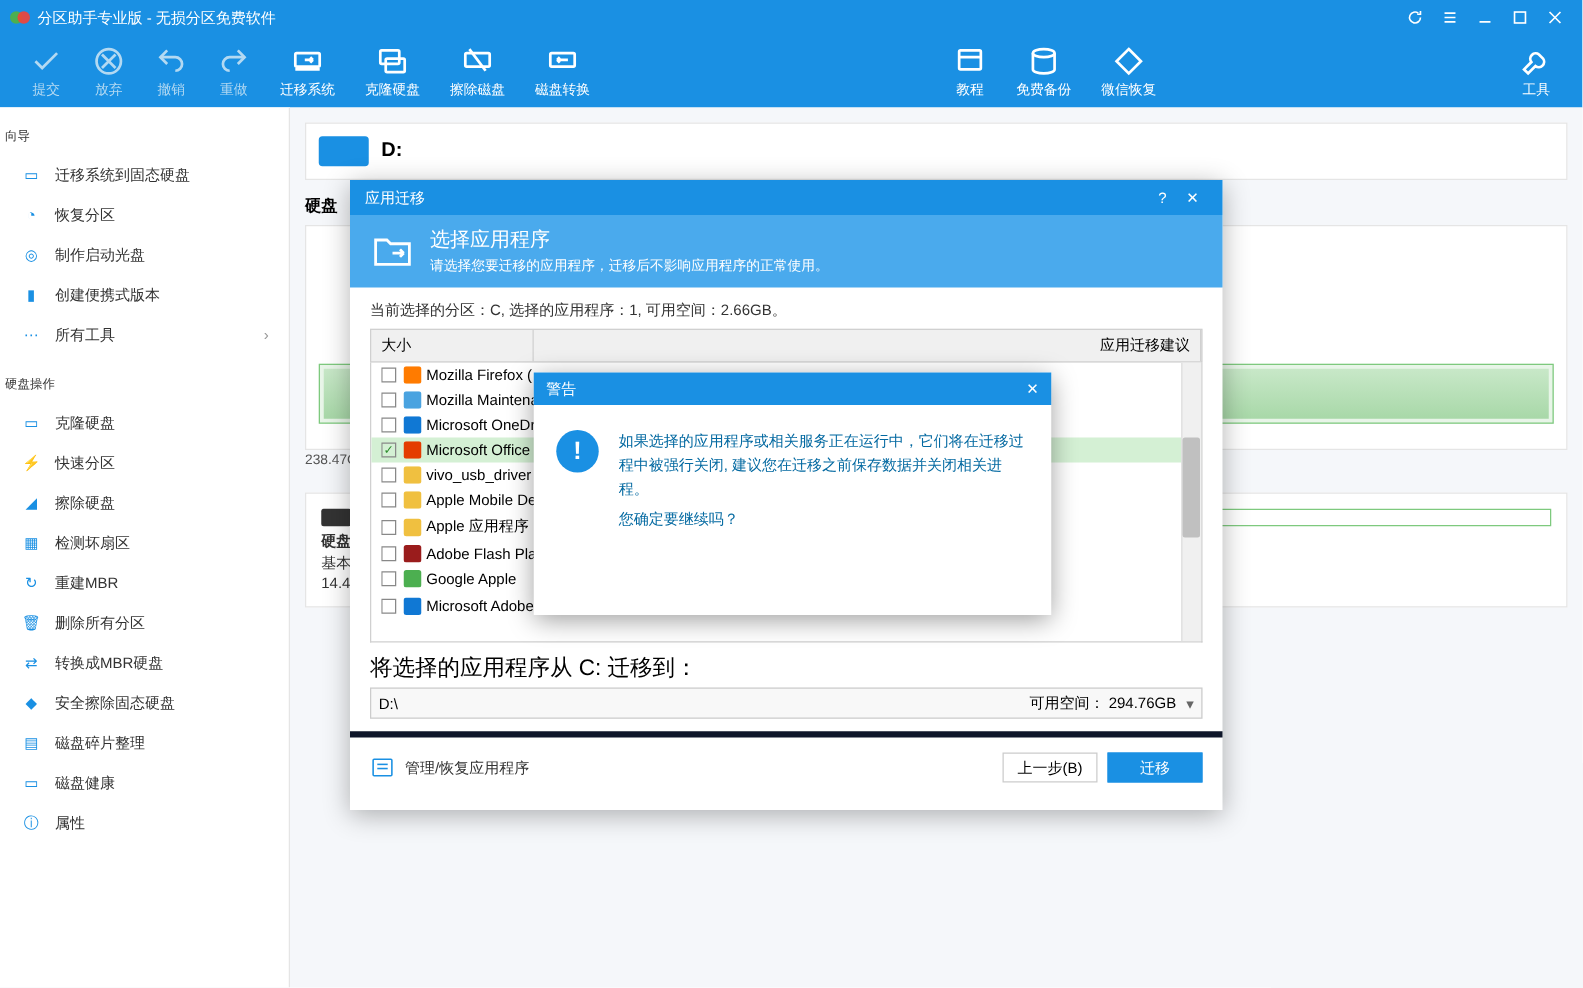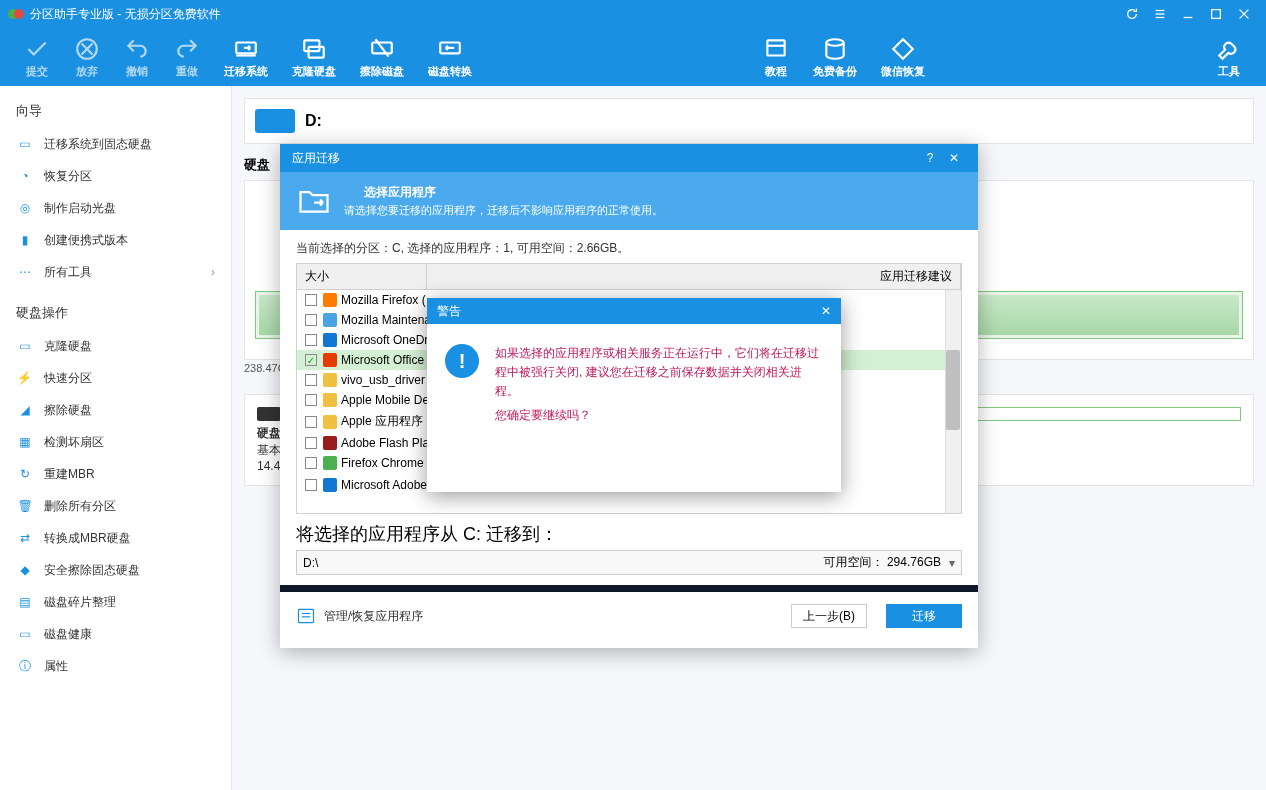--- a/index.html
+++ b/index.html
@@ -6,28 +6,28 @@
 body { width: 1266px; height: 790px; background: #fff; overflow: hidden; position: relative; }
 
 .titlebar { height: 28px; background: #1a90e3; display: flex; align-items: center; padding: 0 8px; color: #fff; font-size: 12px; }
 .titlebar .logo { width: 16px; height: 16px; margin-right: 6px; position: relative; }
 .titlebar .logo svg { width: 16px; height: 16px; }
 .titlebar .spacer { flex: 1; }
 .titlebar .win-btn { width: 28px; height: 28px; display: flex; align-items: center; justify-content: center; cursor: pointer; }
 .titlebar .win-btn svg { width: 14px; height: 14px; }
 
 .toolbar { height: 58px; background: #1a90e3; display: flex; align-items: center; padding: 0 12px; }
-.toolbar .tbtn { display: flex; flex-direction: column; align-items: center; color: #b3d9f2; font-size: 11px; padding: 0 12px; cursor: pointer; font-weight: bold; }
+.toolbar .tbtn { display: flex; flex-direction: column; align-items: center; color: #b3d9f2; font-size: 11px; padding: 0 12px; cursor: pointer; }
 .toolbar .tbtn.active { color: #fff; }
 .toolbar .tbtn svg { width: 26px; height: 26px; margin-bottom: 2px; }
 .toolbar .sep { flex: 1; }
 
 .main { display: flex; height: 704px; background: #f5f7fa; }
 .sidebar { width: 232px; background: #fff; border-right: 1px solid #e5e5e5; padding: 8px 0; overflow: hidden; }
-.sidebar .section-title { padding: 8px 16px; font-size: 13px; color: #333; }
+.sidebar .section-title { padding: 8px 4px; font-size: 10px; color: #333; }
 .sidebar .item { display: flex; align-items: center; padding: 7px 16px; font-size: 12px; color: #333; cursor: pointer; }
 .sidebar .item .icon { width: 18px; height: 18px; margin-right: 10px; display: flex; align-items: center; justify-content: center; color: #1a90e3; }
 .sidebar .item .chev { margin-left: auto; color: #999; }
 
 .content { flex: 1; padding: 12px; position: relative; }
 .disk-panel { background: #fff; border: 1px solid #e5e5e5; padding: 10px; margin-bottom: 12px; }
 .disk-header { display: flex; align-items: center; }
 .disk-icon { width: 40px; height: 24px; background: #1a90e3; border-radius: 3px; margin-right: 10px; }
 .disk-bar-wrap { border: 1px solid #7ec97e; padding: 3px; background: #e8f5e8; margin-top: 8px; }
 .disk-bar { height: 40px; background: linear-gradient(#c8e8c8,#a8d8a8); }
@@ -40,21 +40,21 @@
 .disk2-bar-inner { height: 8px; background: #7ec97e; width: 2%; }
 .disk2-label { font-size: 11px; color: #555; margin-top: 4px; }
 
 
 .modal1 { position: absolute; left: 280px; top: 144px; width: 698px; height: 504px; background: #fff; box-shadow: 0 4px 20px rgba(0,0,0,0.3); z-index: 10; }
 .modal1 .m1-title { height: 28px; background: #1a90e3; color: #fff; font-size: 12px; display: flex; align-items: center; padding: 0 12px; }
 .modal1 .m1-title .sp { flex: 1; }
 .modal1 .m1-title .ic { width: 24px; text-align: center; cursor: pointer; }
 .modal1 .m1-header { height: 58px; background: #4aaaed; color: #fff; padding: 10px 16px; display: flex; align-items: center; }
 .modal1 .m1-header .folder-ic { width: 36px; height: 36px; margin-right: 12px; }
-.modal1 .m1-header .h-title { font-size: 12px; font-weight: bold; margin-left: 20px; }
+.modal1 .m1-header .h-title { font-size: 16px; font-weight: normal; }
 .modal1 .m1-header .h-sub { font-size: 11px; margin-top: 2px; }
 .modal1 .m1-body { padding: 10px 16px; font-size: 12px; }
 .modal1 .m1-info { margin-bottom: 6px; color: #333; }
 .modal1 .table-head { display: flex; background: #f0f0f0; border: 1px solid #d0d0d0; font-size: 12px; }
 .modal1 .table-head .th { padding: 4px 8px; border-right: 1px solid #d0d0d0; }
 .modal1 .th1 { width: 326px; display: flex; align-items: center; }
 .modal1 .th2 { width: 130px; }
 .modal1 .th3 { flex: 1; text-align: right; }
 .modal1 .table-body { border: 1px solid #d0d0d0; border-top: none; height: 224px; overflow: hidden; position: relative; }
 .modal1 .row { display: flex; align-items: center; padding: 3px 8px; font-size: 12px; }
@@ -64,34 +64,34 @@
 .modal1 .row .app-ic { width: 14px; height: 14px; margin-right: 4px; border-radius: 2px; }
 .modal1 .row .col1 { width: 318px; display: flex; align-items: center; overflow: hidden; white-space: nowrap; }
 .modal1 .row .col2 { width: 130px; }
 .modal1 .row .col3 { flex: 1; }
 .modal1 .scrollbar-track { position: absolute; right: 0; top: 0; width: 16px; height: 100%; background: #f0f0f0; border-left: 1px solid #ddd; }
 .modal1 .scrollbar-thumb { position: absolute; right: 1px; top: 60px; width: 14px; height: 80px; background: #c0c0c0; border-radius: 2px; }
 .modal1 .dest-label { margin-top: 8px; font-size: 18px; }
 .modal1 .dest-select { display: flex; border: 1px solid #ccc; background: #f8f8f8; padding: 3px 6px; font-size: 12px; margin-top: 4px; align-items: center; }
 .modal1 .dest-select .sp { flex: 1; }
 .modal1 .dest-select .dd { color: #666; }
-.modal1 .m1-footer { border-top: 7px solid #0f172a; padding: 12px 16px; display: flex; align-items: center; }
+.modal1 .m1-footer { border-top: 5px solid #0f172a; padding: 12px 16px; display: flex; align-items: center; }
 .modal1 .m1-footer .manage { display: flex; align-items: center; font-size: 12px; color: #333; }
 .modal1 .m1-footer .manage svg { width: 20px; height: 20px; margin-right: 8px; }
 .modal1 .m1-footer .sp { flex: 1; }
-.modal1 .m1-footer button { width: 76px; height: 24px; font-size: 12px; border: 1px solid #ccc; background: #fff; cursor: pointer; margin-left: 19px; }
+.modal1 .m1-footer button { width: 76px; height: 24px; font-size: 12px; border: 1px solid #ccc; background: #fff; cursor: pointer; margin-left: 8px; }
 .modal1 .m1-footer button.primary { background: #1a90e3; color: #fff; border-color: #1a90e3; }
 
 
 .modal2 { position: absolute; left: 427px; top: 298px; width: 414px; height: 194px; background: #fff; box-shadow: 0 4px 20px rgba(0,0,0,0.4); z-index: 20; }
 .modal2 .m2-title { height: 26px; background: #1a90e3; color: #fff; font-size: 12px; display: flex; align-items: center; padding: 0 10px; }
 .modal2 .m2-title .sp { flex: 1; }
 .modal2 .m2-body { padding: 20px 18px 10px; display: flex; }
 .modal2 .warn-ic { width: 34px; height: 34px; border-radius: 50%; background: #1a90e3; color: #fff; display: flex; align-items: center; justify-content: center; font-size: 20px; font-weight: bold; margin-right: 16px; flex-shrink: 0; }
-.modal2 .msg { font-size: 12px; color: #be185d; line-height: 1.6; }
+.modal2 .msg { font-size: 12px; color: #0369a1; line-height: 1.6; }
 .modal2 .m2-footer { padding: 12px 16px; display: flex; justify-content: flex-end; gap: 10px; }
 .modal2 .m2-footer button { width: 76px; height: 26px; font-size: 12px; border: 1px solid #ccc; background: #fff; cursor: pointer; }
 .modal2 .m2-footer button.primary { background: #1a90e3; color: #fff; border-color: #1a90e3; }
 .modal2 .highlight-box { border: 2px dashed #e03030; padding: 1px; display: inline-block; }
 
 .cb-head { width: 12px; height: 12px; background: #2a8a2a; margin-right: 6px; display: inline-block; }
 </style>
 </head>
 <body>
 
@@ -423,21 +423,21 @@
             <span class="app-ic" style="background:#9a1c1c"></span>
             <span>Adobe Flash Pla</span>
           </div>
           <div class="col2"></div>
           <div class="col3"></div>
         </div>
         <div class="row">
           <div class="col1">
             <span class="cb"></span>
             <span class="app-ic" style="background:#4caf50"></span>
-            <span>Firefox Chrome</span>
+            <span>Google Apple</span>
           </div>
           <div class="col2"></div>
           <div class="col3"></div>
         </div>
         <div class="row">
           <div class="col1">
             <span class="cb"></span>
             <span class="app-ic" style="background:#1078d4"></span>
             <span>Microsoft Adobe</span>
           </div>

